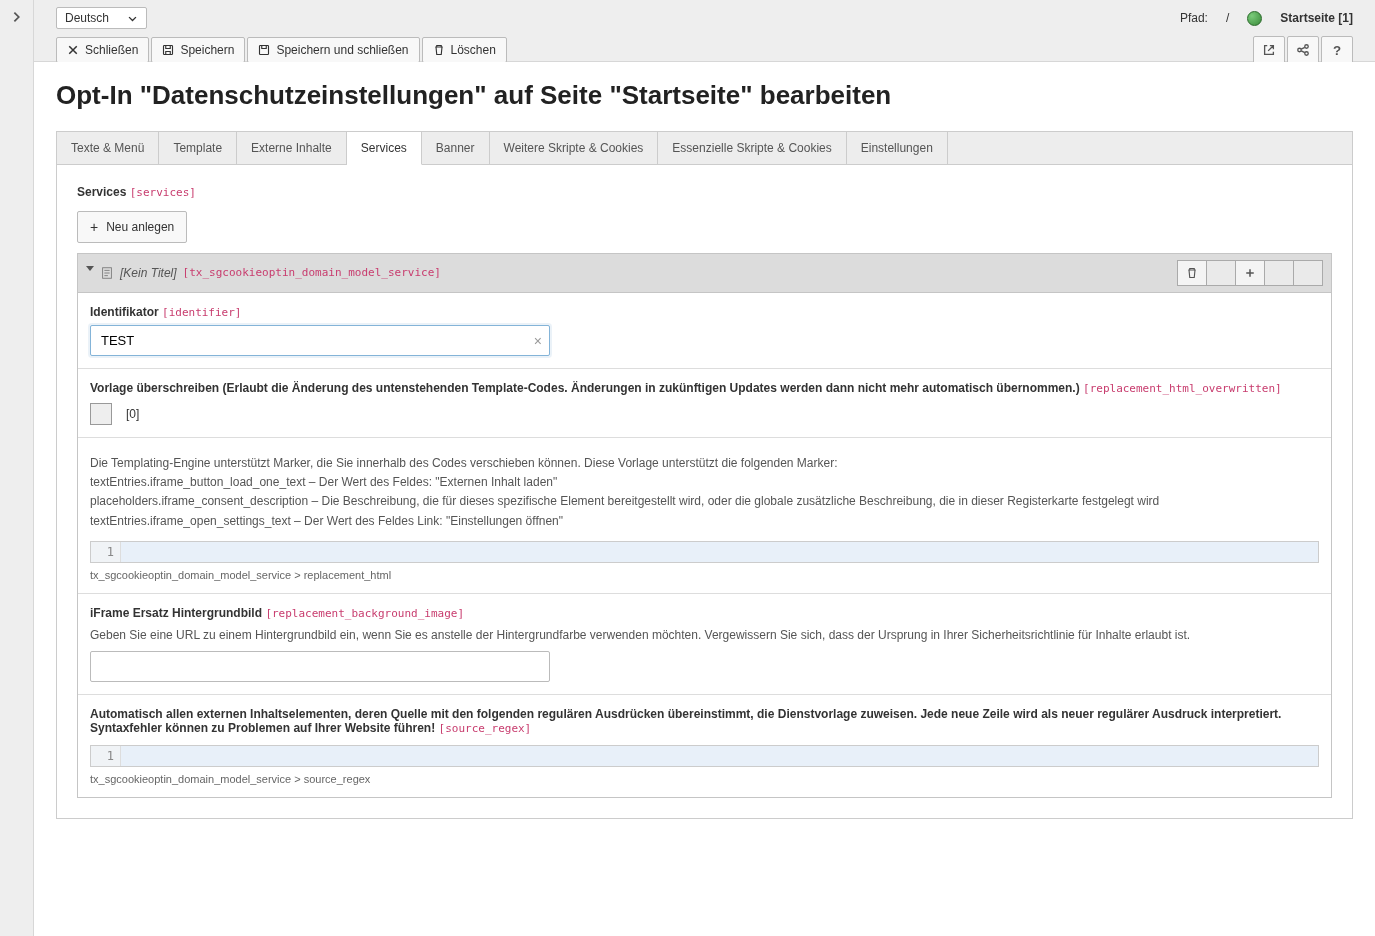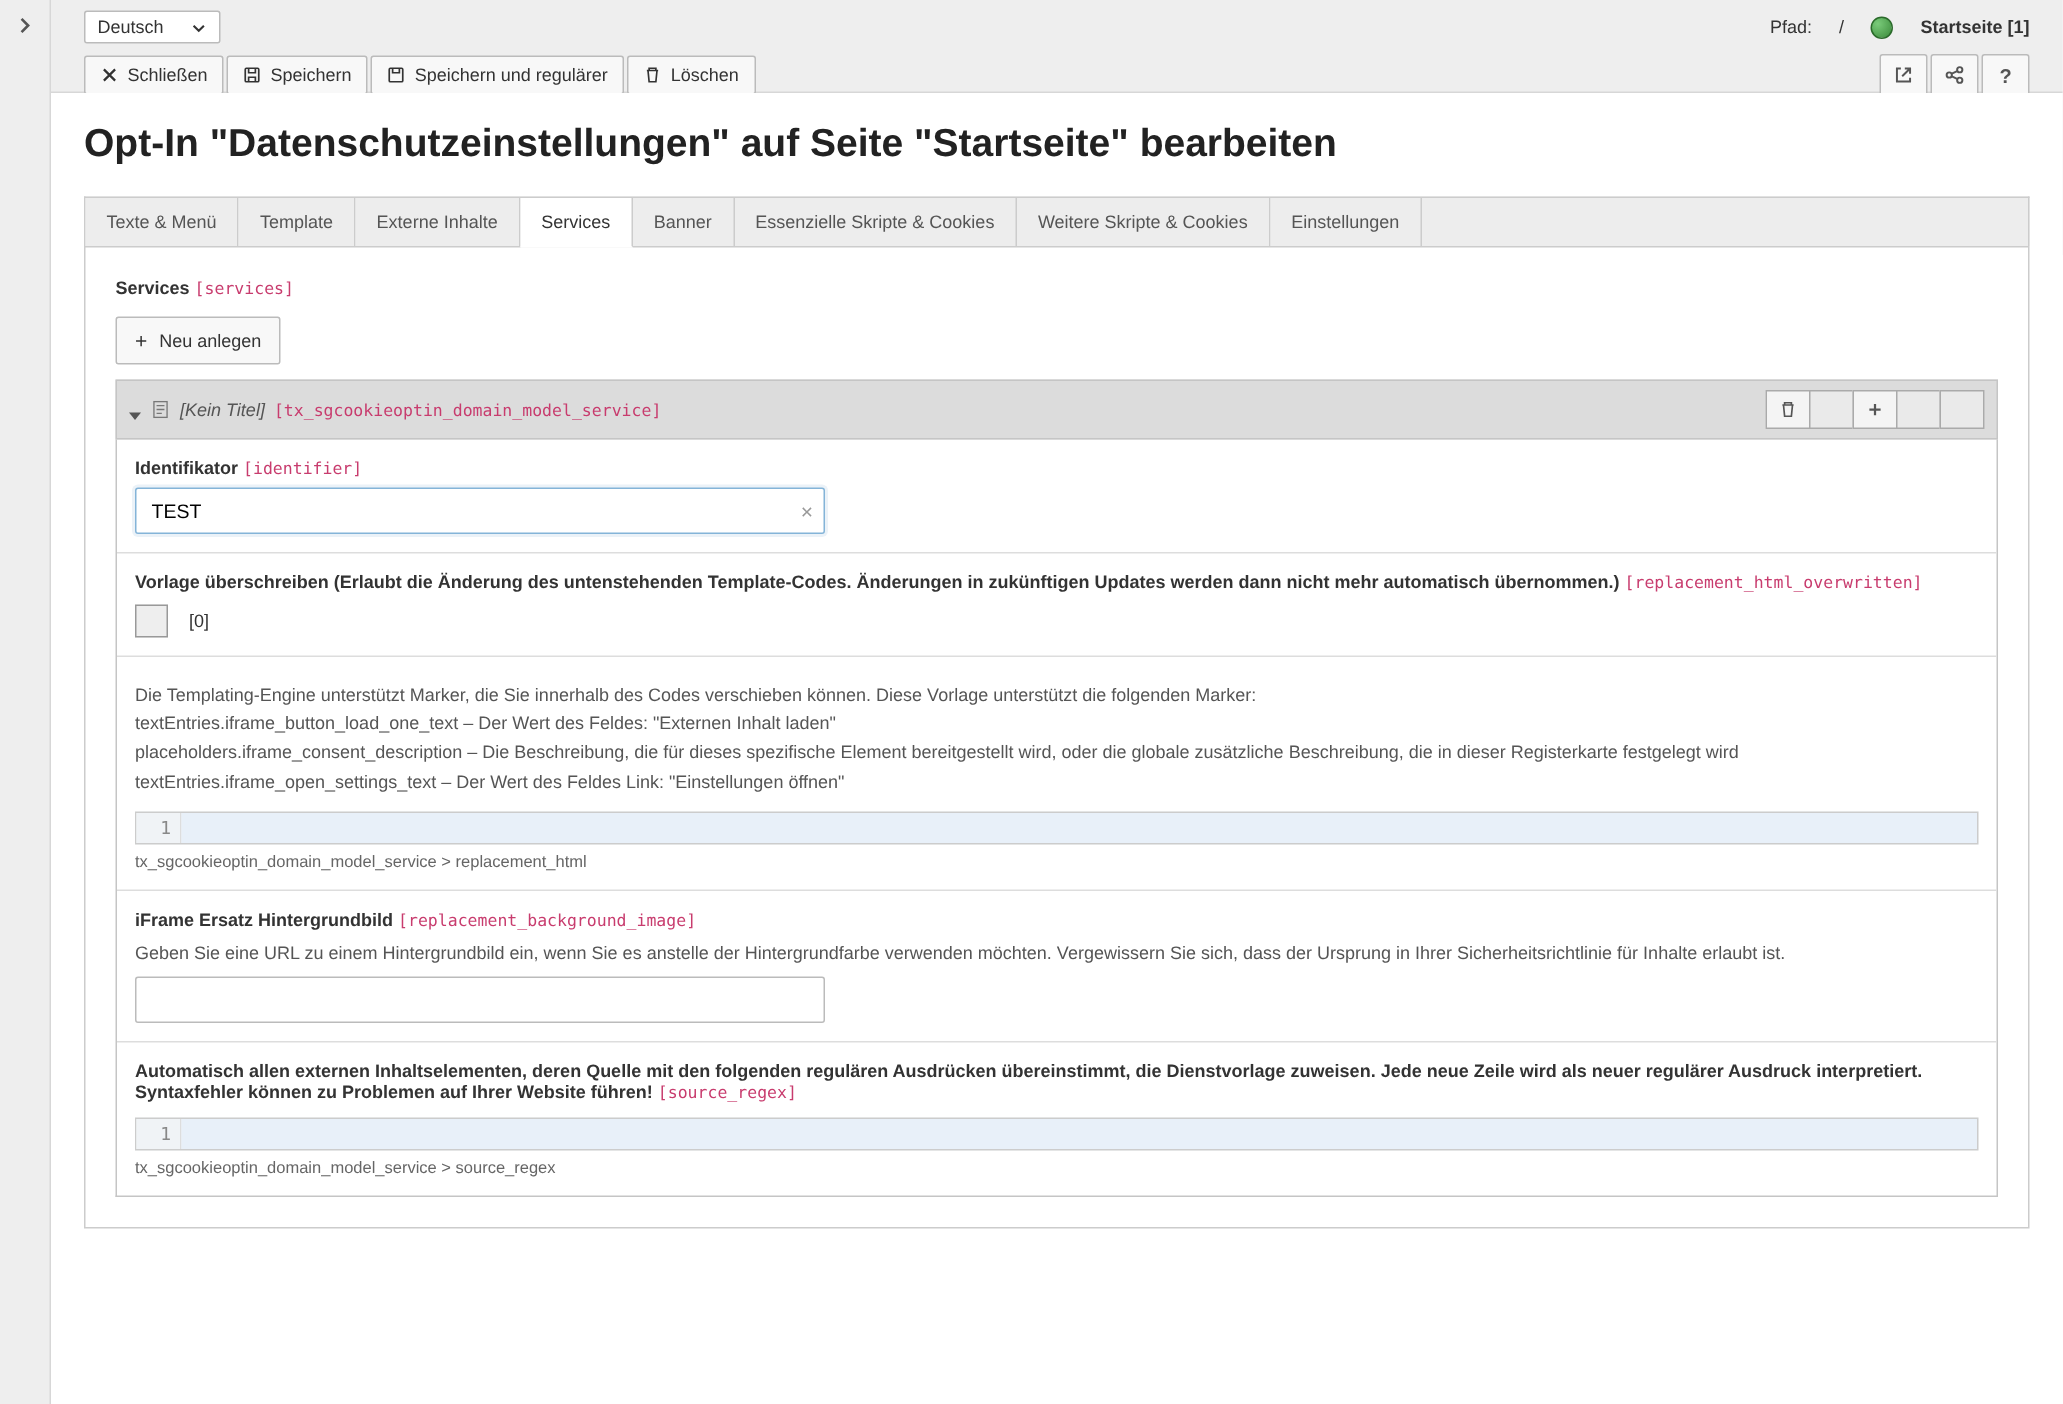--- a/index.html
+++ b/index.html
@@ -86,21 +86,21 @@
   border: 1px solid #bbb; background: #f8f8f8;
   padding: 7px 12px; border-radius: 2px;
   font-size: 12px; cursor: pointer; color: #333;
   margin-top: 6px; margin-bottom: 10px;
 }
 .record-header {
   background: #dcdcdc; border: 1px solid #c5c5c5;
   padding: 6px 8px; display: flex; align-items: center;
   justify-content: space-between;
 }
-.record-header-left { display: flex; align-items: flex-end; gap: 6px; font-size: 12px;}
+.record-header-left { display: flex; align-items: flex-start; gap: 6px; font-size: 12px;}
 .rec-title { font-style: italic; color: #555; }
 .rec-actions { display: flex; gap: 0; }
 .rec-actions .small-btn {
   width: 30px; height: 26px; border: 1px solid #aaa;
   background: #f4f4f4; display: inline-flex;
   align-items: center; justify-content: center; cursor: pointer;
   margin-left: -1px;
 }
 .rec-actions .small-btn.blank { background: #eaeaea; }
 .rec-actions svg { width: 12px; height: 12px; color: #555;}
@@ -169,21 +169,21 @@
             <rect x="2" y="2" width="12" height="12" rx="1"></rect>
             <path d="M5 2v4h6V2M5 14v-4h6v4"></path>
           </svg>
         <span>Speichern</span>
       </button>
       <button class="btn">
         <svg viewBox="0 0 16 16" fill="none" stroke="currentColor" stroke-width="1.5">
             <rect x="2" y="2" width="12" height="12" rx="1"></rect>
             <path d="M5 2v4h6V2"></path>
           </svg>
-        <span>Speichern und regulärer</span>
+        <span>Speichern und schließen</span>
       </button>
       <button class="btn">
         <svg viewBox="0 0 16 16" fill="none" stroke="currentColor" stroke-width="1.5">
             <path d="M3 4h10M5 4V2h6v2M4 4l1 10h6l1-10"></path>
           </svg>
         <span>Löschen</span>
       </button>
     </div>
     <div class="btn-group">
       <button class="icon-btn">
@@ -208,22 +208,22 @@
 
 <div class="content-wrap">
   <h1>Opt-In "Datenschutzeinstellungen" auf Seite "Startseite" bearbeiten</h1>
 
   <div class="tabs">
     <div class="tab">Texte &amp; Menü</div>
     <div class="tab">Template</div>
     <div class="tab">Externe Inhalte</div>
     <div class="tab active">Services</div>
     <div class="tab">Banner</div>
+    <div class="tab">Weitere Skripte &amp; Cookies</div>
     <div class="tab">Essenzielle Skripte &amp; Cookies</div>
-    <div class="tab">Weitere Skripte &amp; Cookies</div>
     <div class="tab">Einstellungen</div>
   </div>
 
   <div class="tab-body">
     <div class="field-label">
       <span>Services</span>
       <span class="tech">[services]</span>
     </div>
     <button class="btn-create">
       <span style="font-size:14px;">+</span>

